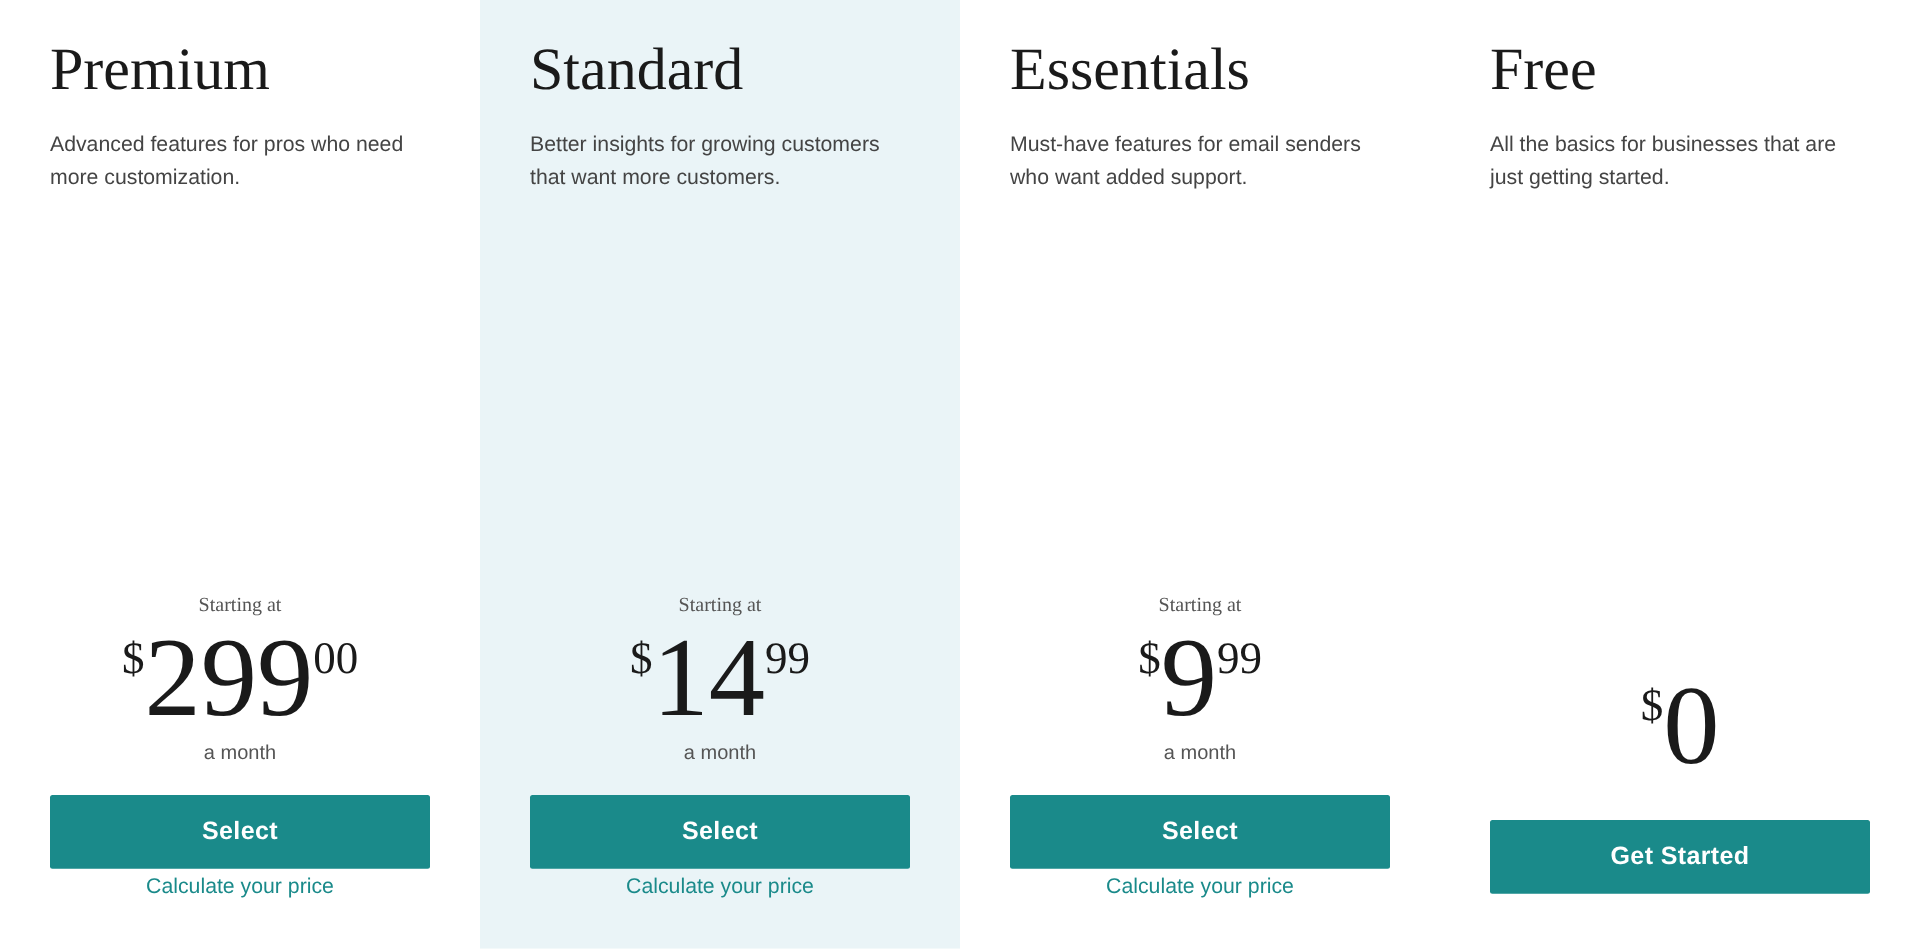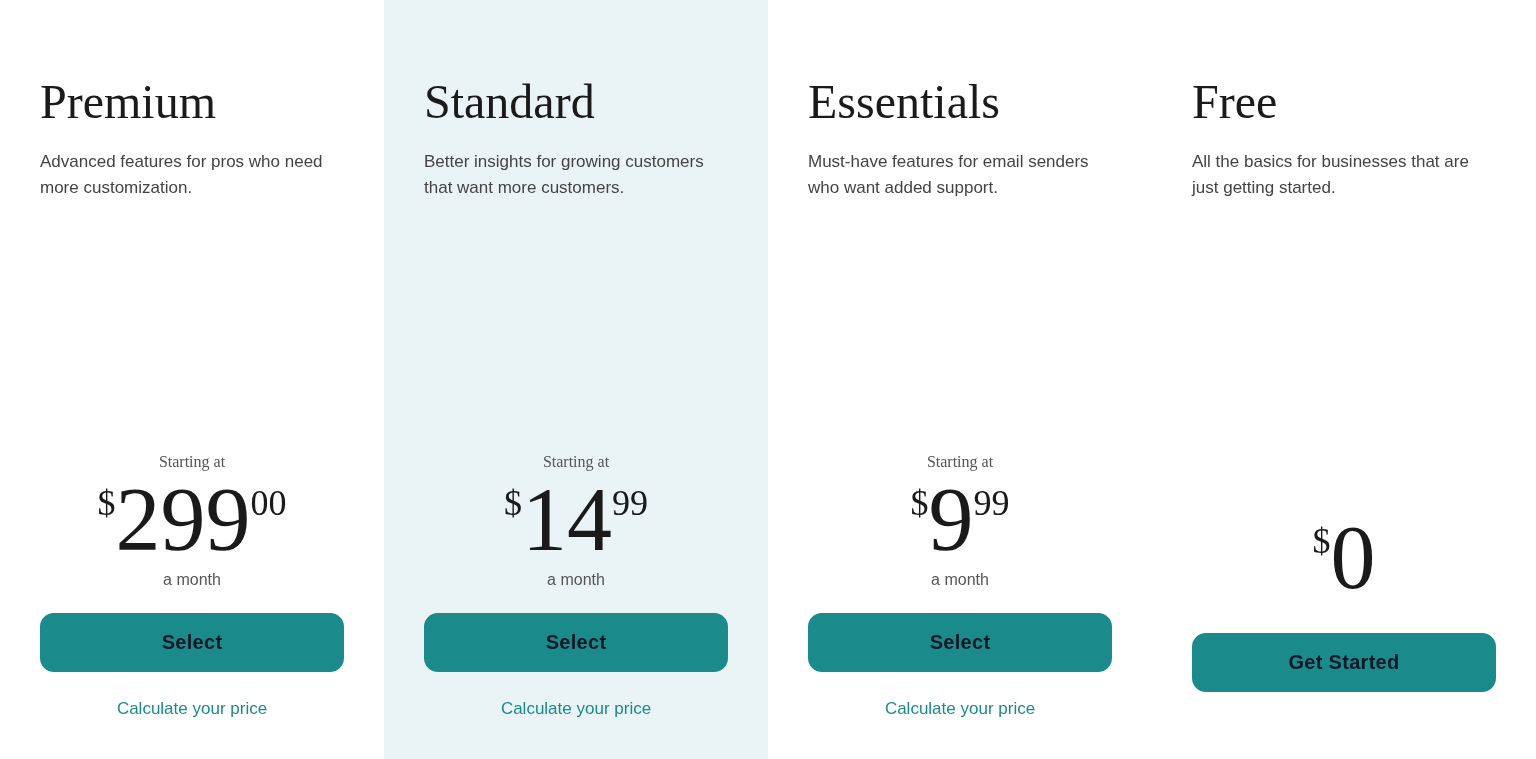--- a/index.html
+++ b/index.html
@@ -19,21 +19,21 @@
     }
 
     .pricing-grid {
       display: grid;
       grid-template-columns: repeat(4, 1fr);
       width: 1536px;
       min-height: 759px;
     }
 
     .plan-card {
-      padding: 76px 40px 40px 40px;
+      padding: 30px 40px 40px 40px;
       display: flex;
       flex-direction: column;
       background: #ffffff;
     }
 
     .plan-card.highlighted {
       background: #eaf4f7;
     }
 
     .plan-name {
@@ -105,28 +105,28 @@
       color: #555555;
       margin-top: 2px;
       margin-bottom: 24px;
     }
 
     .select-btn {
       display: block;
       width: 100%;
       padding: 18px 0;
       background: #1a8a8a;
-      color: #0f172a;
+      color: #ffffff;
       font-size: 20px;
       font-weight: 700;
       border: none;
       cursor: pointer;
       text-align: center;
-      border-radius: 14px;
-      margin-bottom: 27px;
+      border-radius: 2px;
+      margin-bottom: 4px;
       letter-spacing: 0.3px;
     }
 
     .calc-link {
       font-size: 17px;
       color: #1a8a8a;
       font-weight: 400;
       cursor: pointer;
       text-decoration: none;
       text-align: center;

